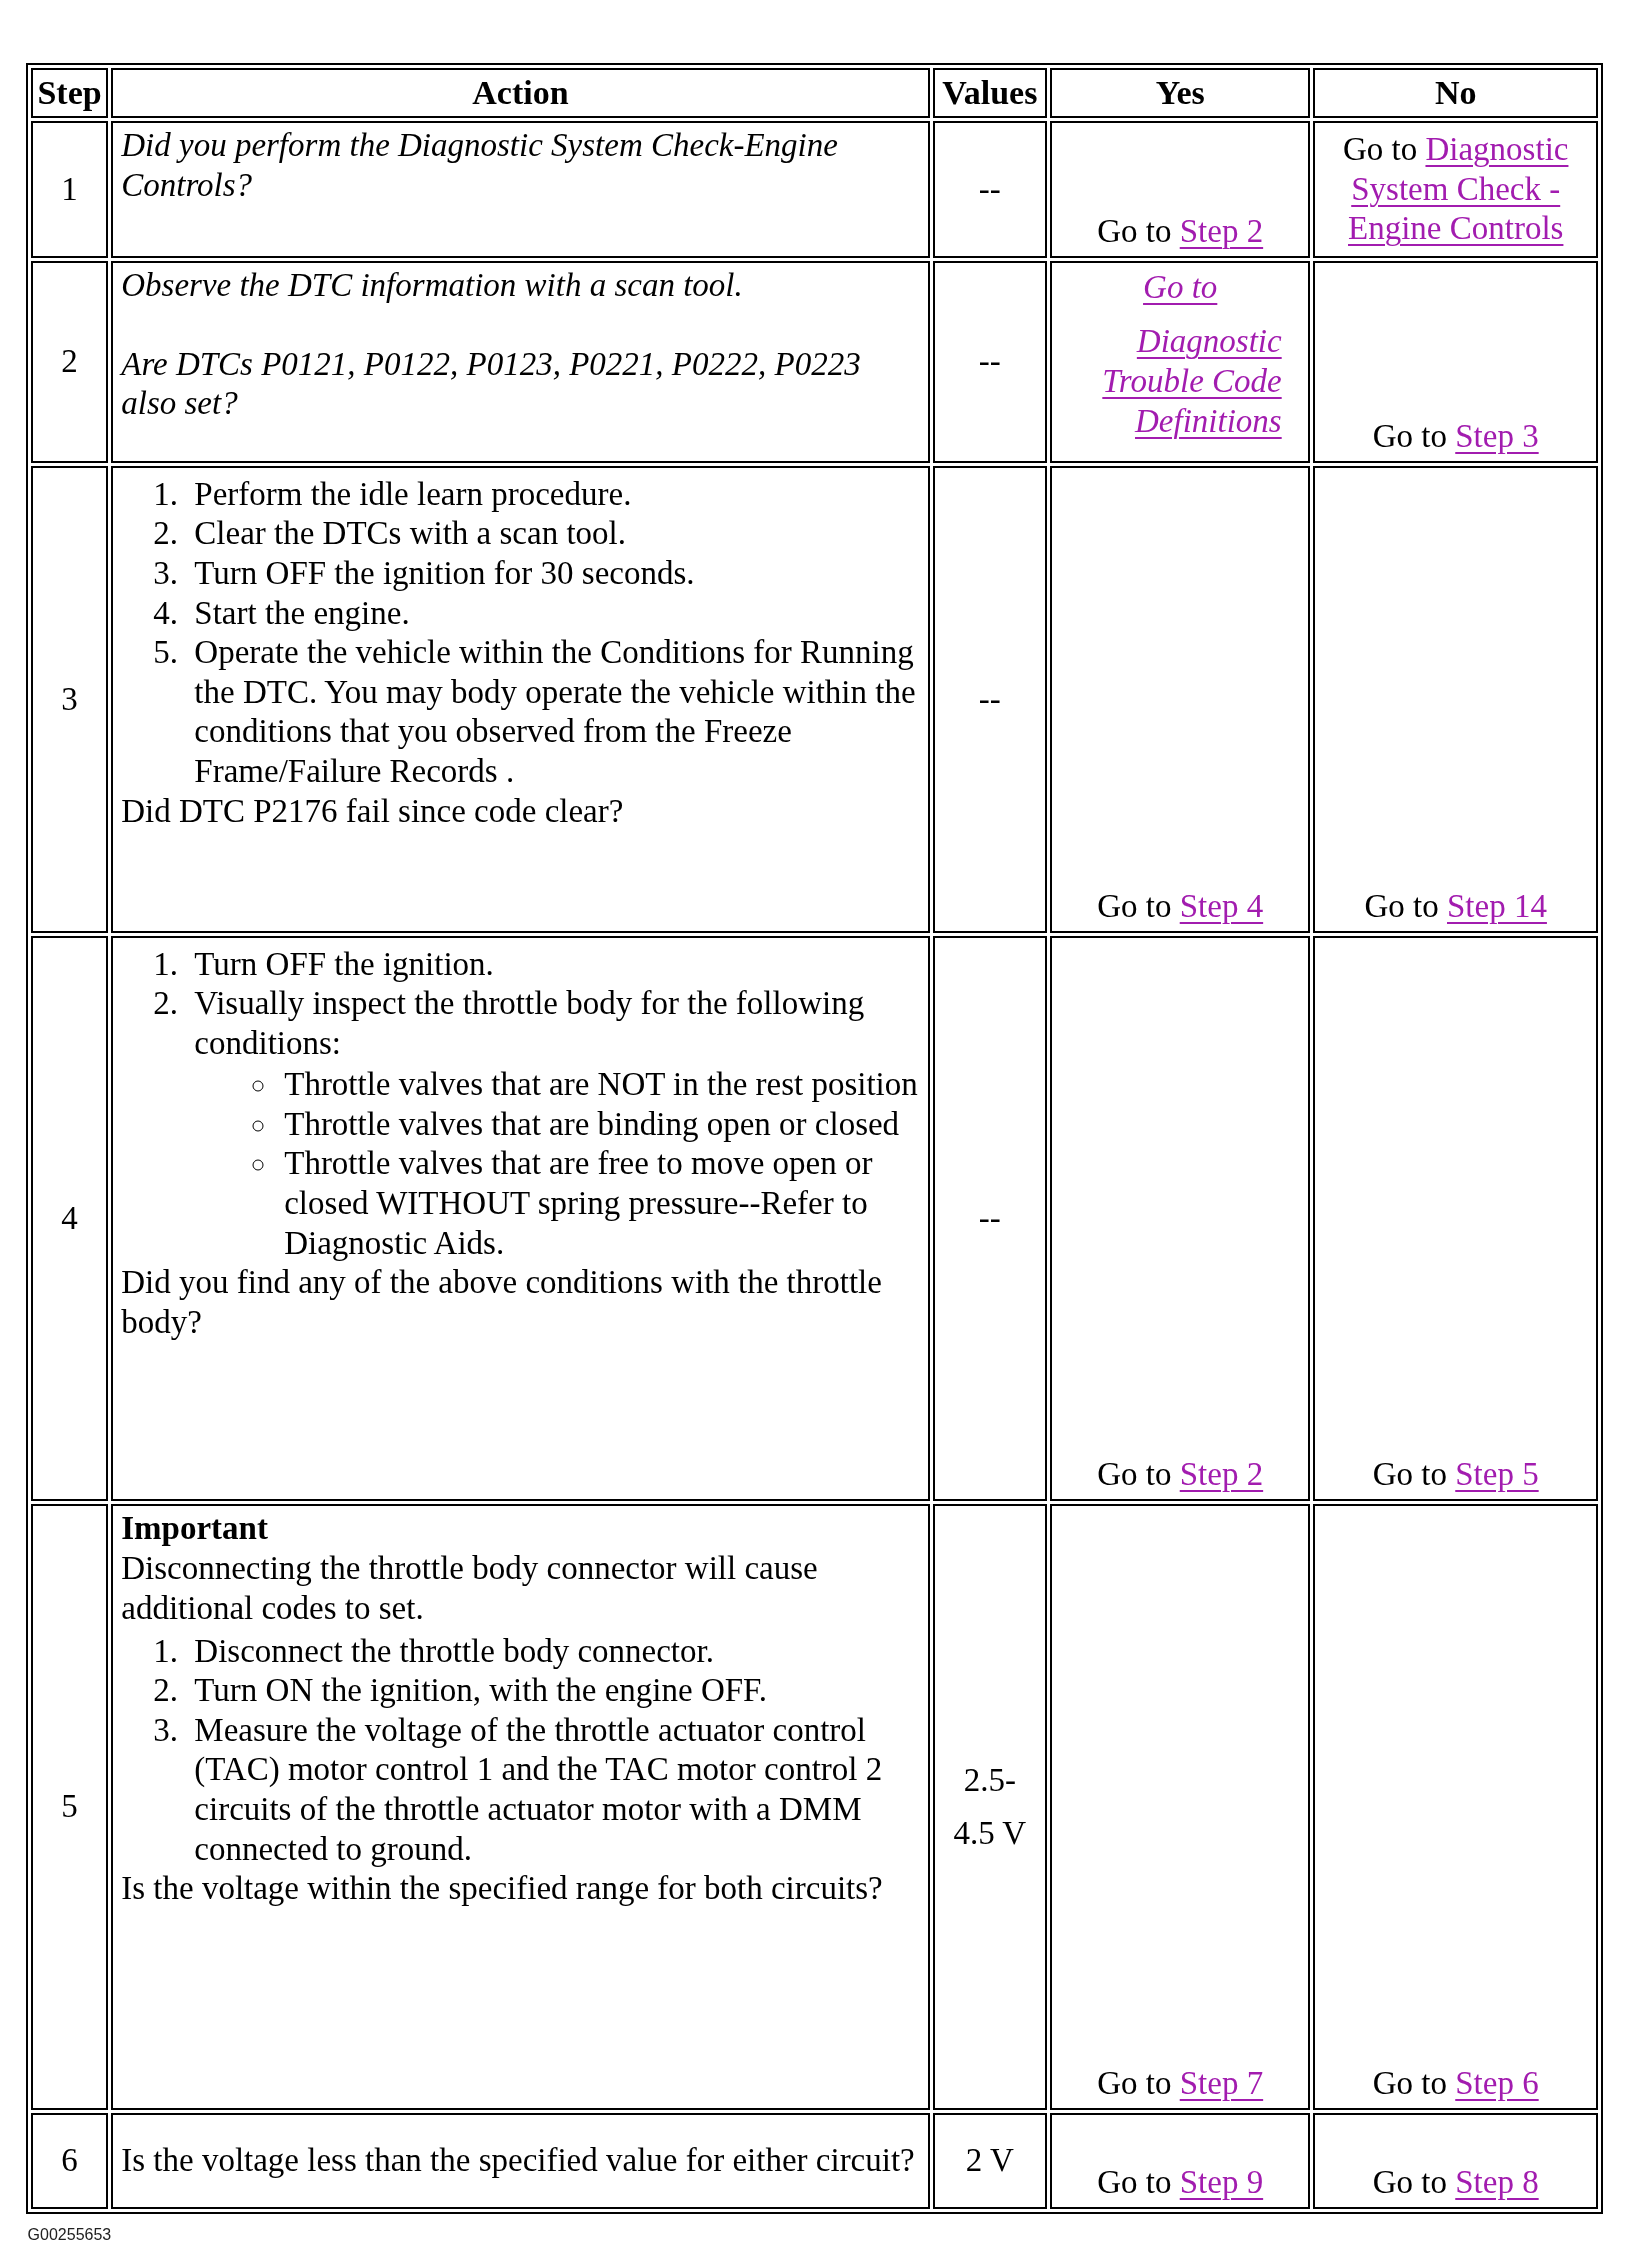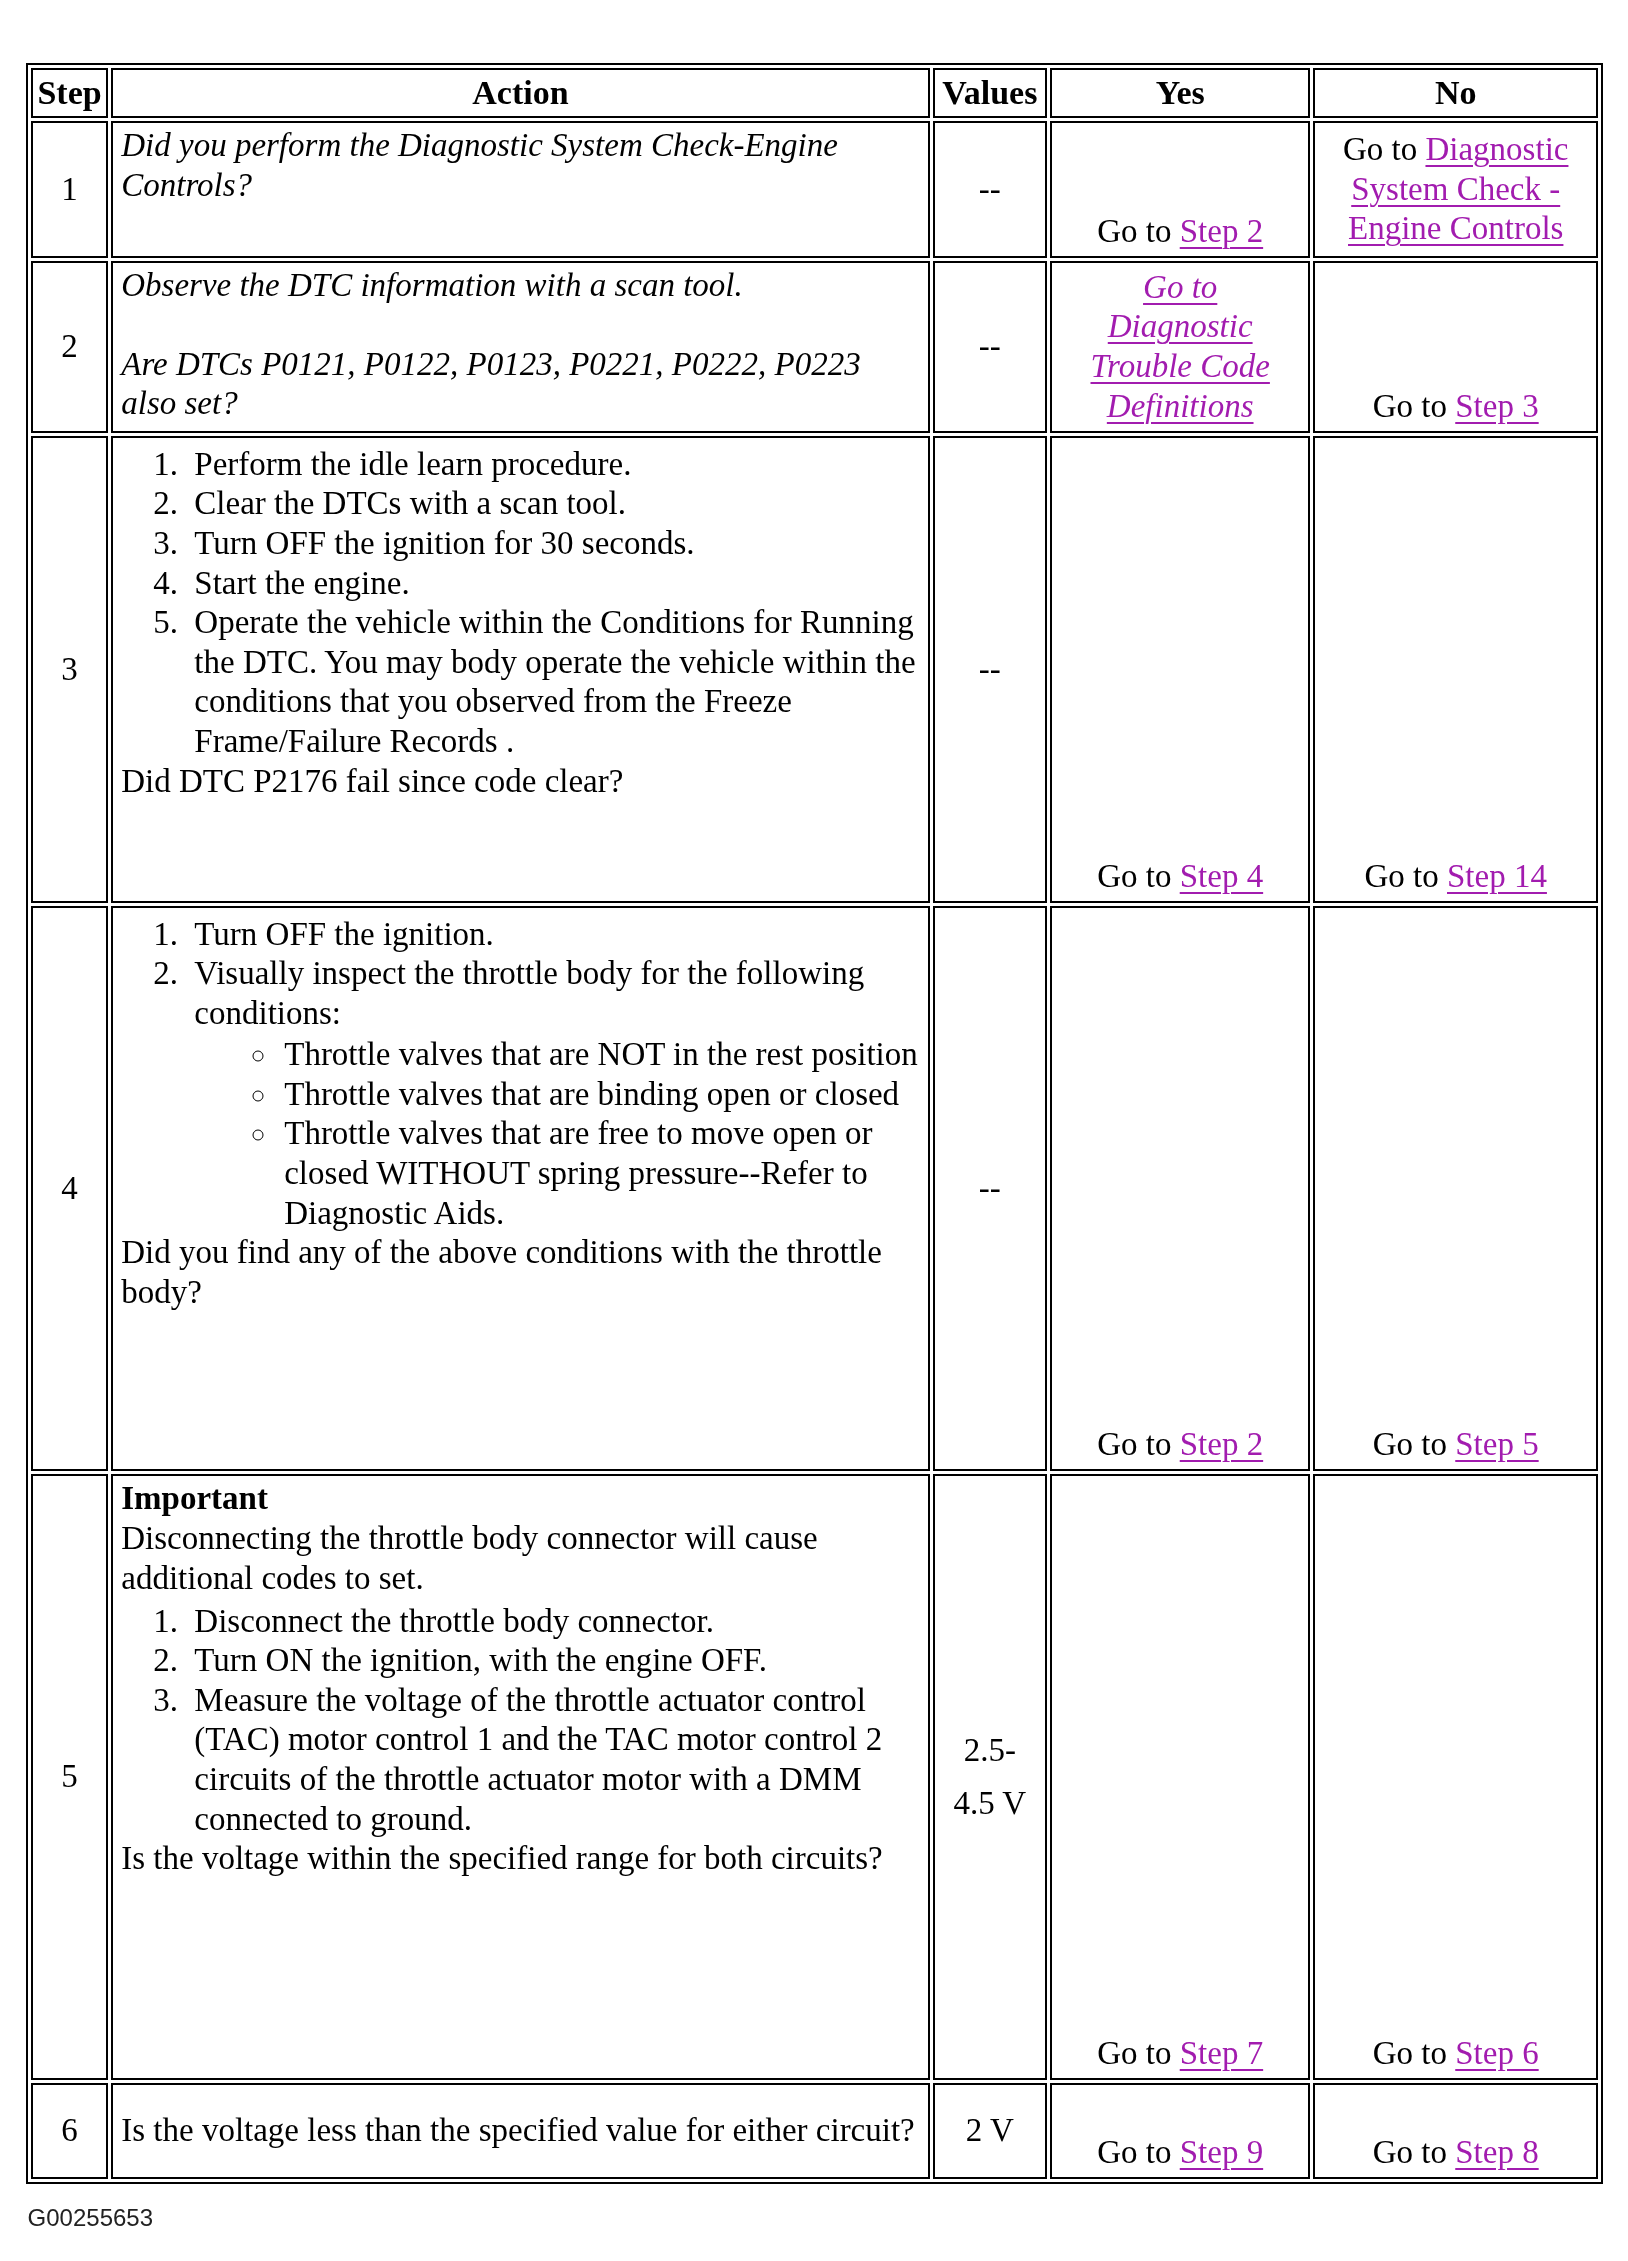--- a/index.html
+++ b/index.html
@@ -96,30 +96,30 @@
 
   a.doc-link, a.block-link {
     color: #a21caf;
     text-decoration: underline;
     text-decoration-thickness: 2.4px;
     text-underline-offset: 4.9px;
     cursor: pointer;
   }
   a.block-link { display: block; }
   a.block-link span { display: block; }
-  .narrow { max-width: 203px; margin: 0 auto; }
+  .narrow { max-width: 203px; margin: 15px auto; text-align: right; }
   .narrow-no { max-width: 228px; margin: 0 auto; }
 
   .values-two-lines .line2 { margin-top: 13px; }
 
   .footer-id {
     font-family: "Liberation Sans", sans-serif;
-    font-size: 24px;
+    font-size: 16px;
     color: #222;
-    margin-top: 20px;
+    margin-top: 12px;
     margin-left: 1.6px;
   }
 </style>
 </head>
 <body>
 
 <div class="page">
 
   <table class="diag">
     <colgroup>

